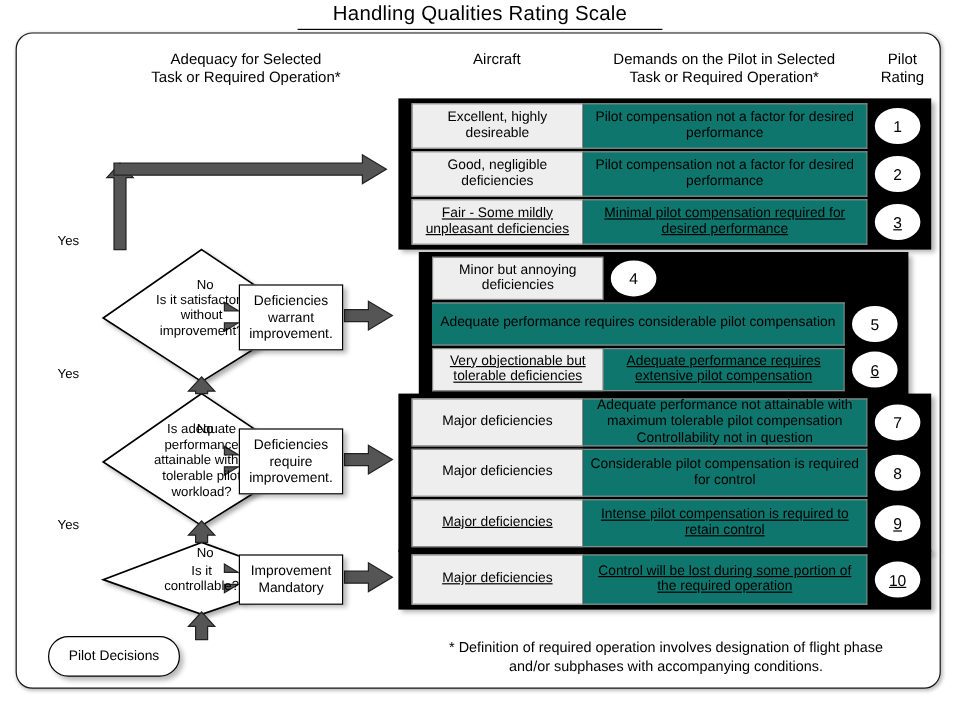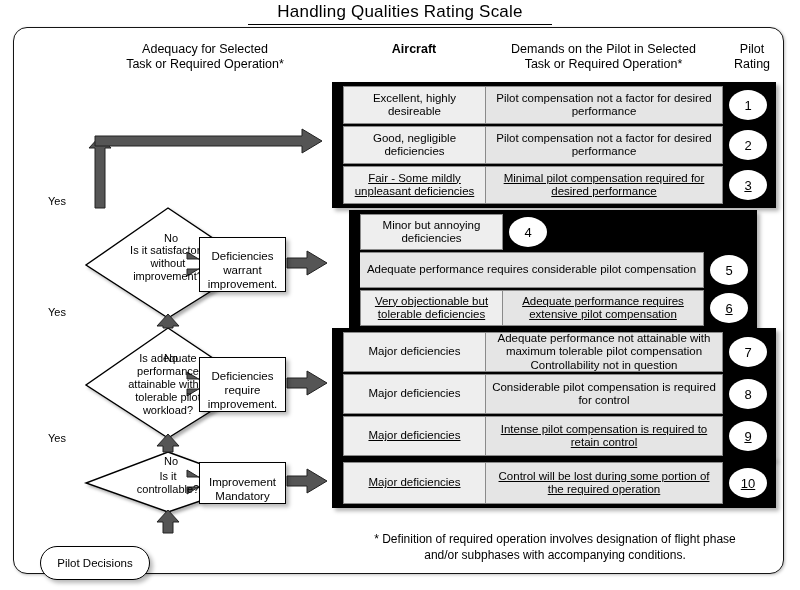--- a/index.html
+++ b/index.html
@@ -35,21 +35,21 @@
   }
 
   
   .col-head{
     position:absolute;
     text-align:center;
     font-size:12.5px;
     line-height:15px;
   }
   #head-adequacy{left:60px;top:42px;width:290px;}
-  #head-aircraft{left:350px;top:42px;width:128px;font-weight:bold;}
+  #head-aircraft{left:350px;top:42px;width:128px;}
   #head-demands{left:482px;top:42px;width:243px;}
   #head-rating{left:722px;top:42px;width:60px;}
 
   
   .block{
     position:absolute;
     background:#000;
     box-sizing:border-box;
     padding:4px 3px 4px 11px;
     box-shadow:3px 3px 4px rgba(0,0,0,.30);
@@ -66,21 +66,21 @@
     border:1px solid #8a8a8a;
     box-sizing:border-box;
     display:flex;align-items:center;justify-content:center;
     text-align:center;
     font-size:11.5px;
     line-height:13.5px;
     padding:0 7px;
   }
   .cell-dem{
     flex:1;
-    background:#e5e5e5;
+    background:#0f766e;
     border:1px solid #8a8a8a;
     border-left:none;
     box-sizing:border-box;
     display:flex;align-items:center;justify-content:center;
     text-align:center;
     font-size:11.5px;
     line-height:13.5px;
     padding:0 3px;
   }
   .cell-rate{
@@ -105,37 +105,36 @@
     text-align:center;
     font-size:11px;
     line-height:13px;
     width:150px;
   }
   .proc-box{
     position:absolute;
     background:#fff;
     border:1.4px solid #000;
     box-sizing:border-box;
-    display:flex;align-items:center;justify-content:flex-end;
+    display:flex;align-items:center;justify-content:center;
     text-align:center;
     font-size:11.5px;
     line-height:14px;
     box-shadow:3px 3px 4px rgba(0,0,0,.28);
   }
   .oval-box{
     position:absolute;
     background:#fff;
     border:1.4px solid #000;
     border-radius:22px;
     box-sizing:border-box;
     display:flex;align-items:center;justify-content:center;
     text-align:center;
     font-size:11.5px;
     box-shadow:3px 3px 4px rgba(0,0,0,.28);
-    margin-top:16px;
   }
   .edge-label{
     position:absolute;
     font-size:11px;
   }
 
   
   #footnote{
     position:absolute;left:355px;top:531px;width:400px;
     text-align:center;

